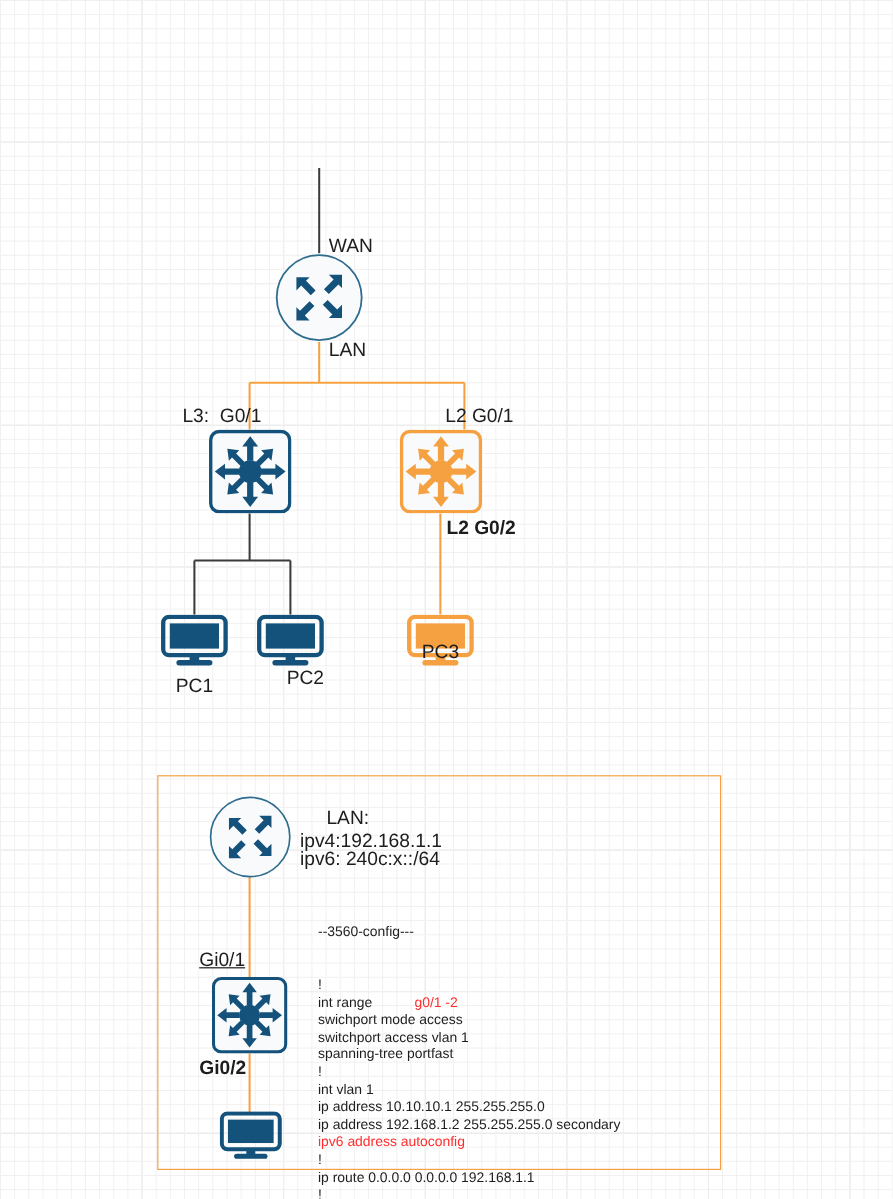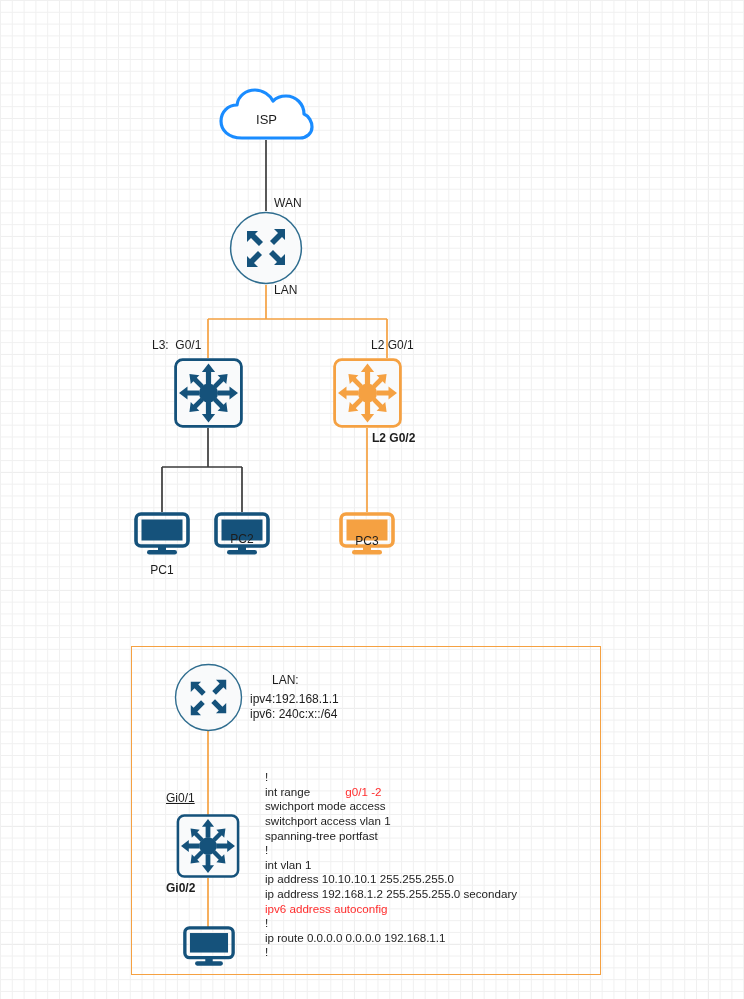--- a/index.html
+++ b/index.html
@@ -35,21 +35,21 @@
     top: 0;
     width: 744px;
     height: 999px;
     pointer-events: none;
   }
   .node {
     position: absolute;
   }
   .lbl {
     position: absolute;
-    font-size: 12px;
+    font-size: 16px;
     color: #1d1d1d;
     white-space: pre;
     line-height: 1.2;
   }
   .lbl.ctr {
     text-align: center;
   }
   .cfg {
     position: absolute;
     font-size: 11.6px;
@@ -92,28 +92,20 @@
 
     <path d="M208 428 L208 467 M162 467 L242 467 M162 467 L162 512 M242 467 L242 512" fill="none" stroke="#3b3b3b" stroke-width="1.7"></path>
 
     <line x1="367" y1="428" x2="367" y2="512" stroke="#f5a142" stroke-width="1.7"></line>
 
     <line x1="208" y1="598" x2="208" y2="598" stroke="#f5a142" stroke-width="1.7"></line>
     <line x1="208" y1="700" x2="208" y2="816" stroke="#f5a142" stroke-width="1.7"></line>
     <line x1="208" y1="878" x2="208" y2="928" stroke="#f5a142" stroke-width="1.7"></line>
   </svg>
 
-  <div class="node" style="left:218px; top:88px;">
-    <svg width="97" height="55" viewBox="0 0 97 55">
-      <path d="M24 50 C10 50 3 42 3 33 C3 24 10 17 19 17 C20 8 28 2 37 2
-               C45 2 52 7 55 13 C58 10 63 8 68 8 C78 8 86 16 86 26
-               C91 28 94 34 94 39 C94 45 89 50 82 50 Z" fill="#ffffff" stroke="#1a8cff" stroke-width="3.2" stroke-linejoin="round"></path>
-    </svg>
-    <span class="isp-text" style="left:0; top:0; width:97px; text-align:center; top:24px;">ISP</span>
-  </div>
 
   <div class="node" style="left:229px; top:211px;">
     <svg width="74" height="74" viewBox="0 0 74 74">
       <circle cx="37" cy="37" r="35.4" fill="#f9fafb" stroke="#2f6d8f" stroke-width="1.5"></circle>
       <g fill="#15527b">
 
         <path d="M18 20 L29 20 L26 23 L34 31 L30 35 L22 27 L18 31 Z"></path>
 
         <path d="M56 18 L56 29 L53 26 L45 34 L41 30 L49 22 L45 18 Z"></path>
 
@@ -182,21 +174,21 @@
   <span class="lbl ctr" style="left:134px; top:563px; width:56px;">PC1</span>
 
   <div class="node" style="left:214px; top:512px;">
     <svg width="56" height="44" viewBox="0 0 56 44">
       <rect x="2" y="2" width="52" height="32" rx="5" ry="5" fill="none" stroke="#15527b" stroke-width="3.6"></rect>
       <rect x="7.5" y="7.5" width="41" height="21" fill="#15527b"></rect>
       <rect x="24" y="34" width="8" height="5" fill="#15527b"></rect>
       <rect x="13" y="38" width="30" height="4.6" rx="2.3" fill="#15527b"></rect>
     </svg>
   </div>
-  <span class="lbl ctr" style="left:214px; top:532px; width:56px;">PC2</span>
+  <span class="lbl ctr" style="left:214px; top:556px; width:56px;text-align:right;">PC2</span>
 
   <div class="node" style="left:339px; top:512px;">
     <svg width="56" height="44" viewBox="0 0 56 44">
       <rect x="2" y="2" width="52" height="32" rx="5" ry="5" fill="none" stroke="#f5a142" stroke-width="3.6"></rect>
       <rect x="7.5" y="7.5" width="41" height="21" fill="#f5a142"></rect>
       <rect x="24" y="34" width="8" height="5" fill="#f5a142"></rect>
       <rect x="13" y="38" width="30" height="4.6" rx="2.3" fill="#f5a142"></rect>
     </svg>
   </div>
   <span class="lbl ctr" style="left:339px; top:534px; width:56px;">PC3</span>
@@ -245,16 +237,17 @@
       <rect x="24" y="34" width="8" height="5" fill="#15527b"></rect>
       <rect x="13" y="38" width="30" height="4.6" rx="2.3" fill="#15527b"></rect>
     </svg>
   </div>
 
   <span class="lbl" style="left:272px; top:673px;">LAN:</span>
   <span class="lbl" style="left:250px; top:692px;">ipv4:192.168.1.1</span>
   <span class="lbl" style="left:250px; top:707px;">ipv6: 240c:x::/64</span>
 
   <div class="cfg" style="left:265px; top:741px;">
+    <div class="cfg-line">--3560-config---</div>
     <div id="config-lines"><div class="cfg-line"><span>!</span></div><div class="cfg-line"><span>int range </span><span class="red">g0/1 -2</span></div><div class="cfg-line"><span>swichport mode access</span></div><div class="cfg-line"><span>switchport access vlan 1</span></div><div class="cfg-line"><span>spanning-tree portfast</span></div><div class="cfg-line"><span>!</span></div><div class="cfg-line"><span>int vlan 1</span></div><div class="cfg-line"><span>ip address 10.10.10.1 255.255.255.0</span></div><div class="cfg-line"><span>ip address 192.168.1.2 255.255.255.0 secondary</span></div><div class="cfg-line red-line"><span>ipv6 address autoconfig</span></div><div class="cfg-line"><span>!</span></div><div class="cfg-line"><span>ip route 0.0.0.0 0.0.0.0 192.168.1.1</span></div><div class="cfg-line"><span>!</span></div></div>
   </div>
 
 </div>
 
 </body></html>

